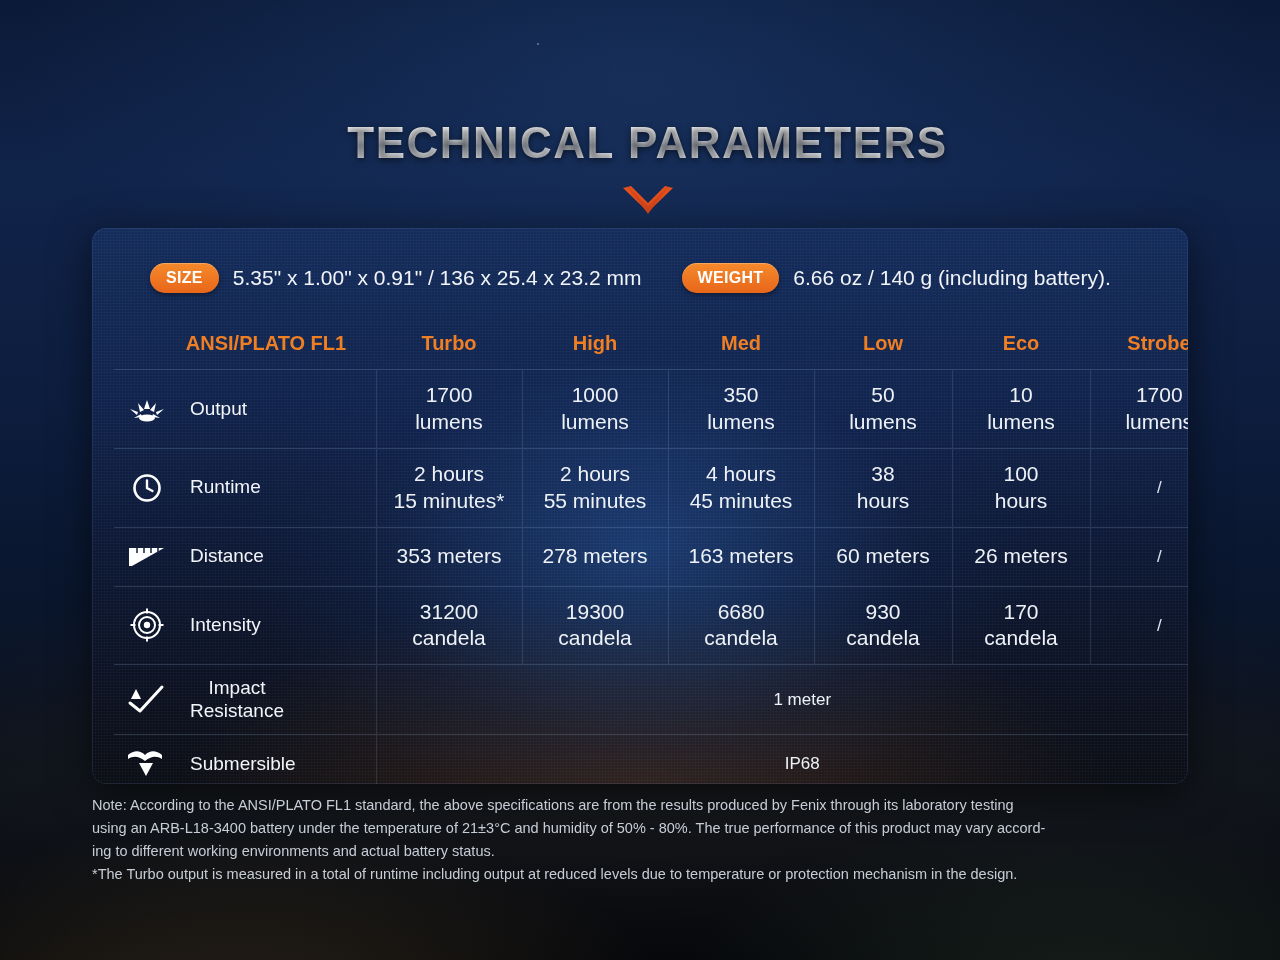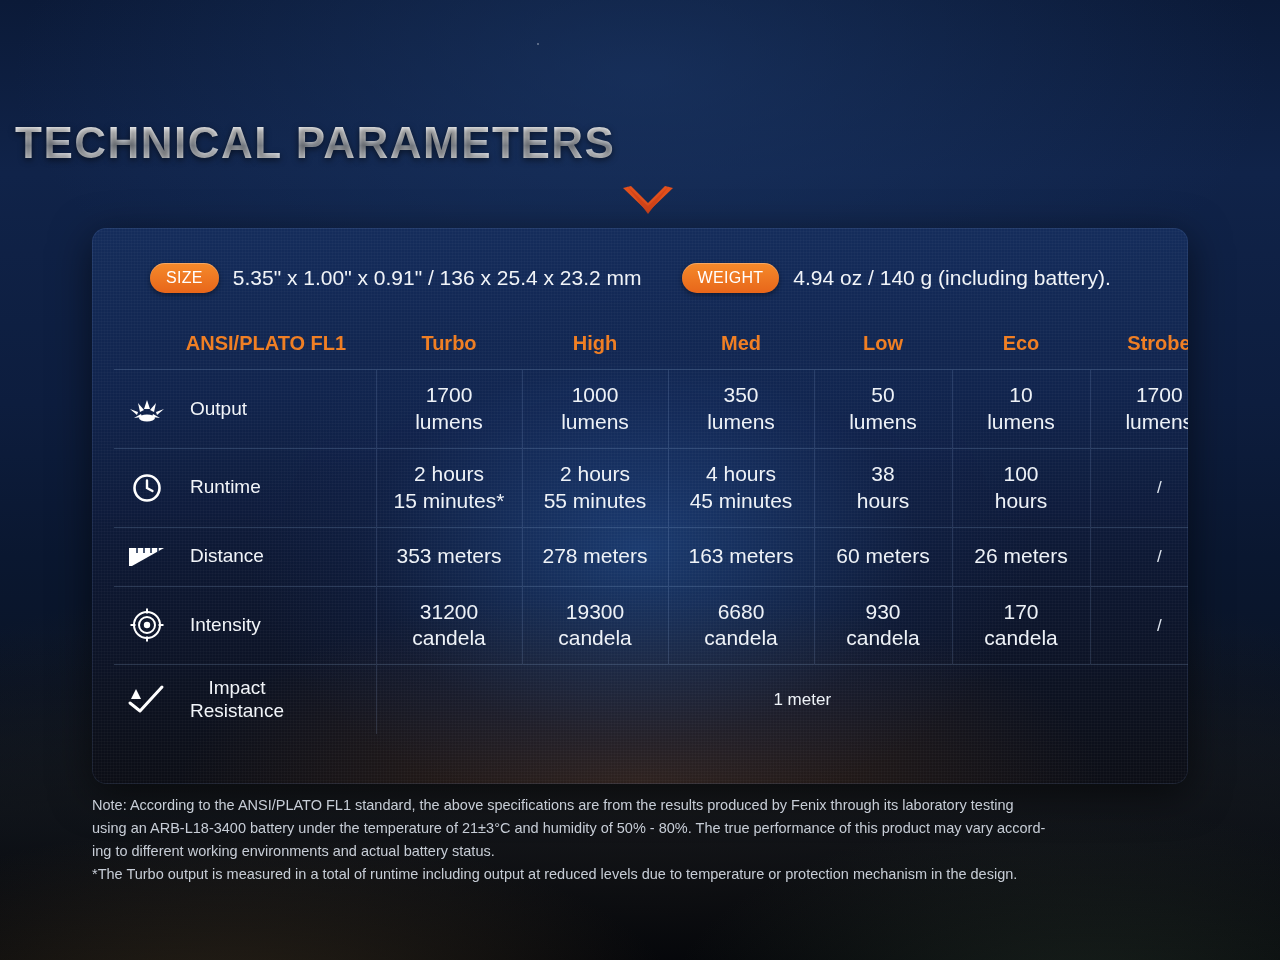--- a/index.html
+++ b/index.html
@@ -37,21 +37,21 @@
   #terrain {
     position: absolute; left:0; right:0; bottom:0; height: 330px;
     background:
       radial-gradient(ellipse 60% 100% at 18% 120%, rgba(90,70,40,.45), transparent 60%),
       radial-gradient(ellipse 55% 100% at 85% 115%, rgba(60,80,60,.35), transparent 60%),
       linear-gradient(180deg, rgba(10,16,28,0) 0%, rgba(8,12,20,.65) 60%, rgba(4,6,10,.95) 100%);
     pointer-events:none;
   }
 
   
-  #title-wrap { position: absolute; top: 118px; left: 15px; right: 0; text-align: left; }
+  #title-wrap { position: absolute; top: 118px; left: 15px; right: 0; text-align: center; }
   #title {
     font-size: 44px; font-weight: bold; letter-spacing: 1.5px;
     background: linear-gradient(180deg,#ffffff 0%,#f2f4f7 38%,#b9c0cb 55%,#e9ecf1 72%,#ffffff 100%);
     -webkit-background-clip: text; background-clip: text; color: transparent;
     text-shadow: 0 2px 6px rgba(0,0,0,.55);
     font-family: "Liberation Sans", sans-serif;
   }
   #chevron { margin-top: 16px; display:flex; justify-content:center; }
 
   
@@ -75,21 +75,21 @@
 
   
   #sizeweight {
     display: flex; align-items: center; gap: 14px;
     padding-left: 36px; height: 44px;
   }
   .pill {
     display: inline-flex; align-items: center; justify-content: center;
     height: 30px; padding: 0 16px; border-radius: 15px;
     background: linear-gradient(180deg,#f58a2b 0%, #e8661a 100%);
-    color: #fff; font-weight: normal; font-size: 16px; letter-spacing: .3px;
+    color: #fff; font-weight: bold; font-size: 16px; letter-spacing: .3px;
     box-shadow: 0 2px 5px rgba(0,0,0,.4), inset 0 1px 0 rgba(255,255,255,.25);
     white-space: nowrap;
   }
   .sw-text { color: #f1f4f8; font-size: 21px; white-space: nowrap; }
   .sw-gap { width: 12px; }
 
   
   table#spec { width: 100%; border-collapse: collapse; margin-top: 22px; table-layout: fixed; }
   table#spec th, table#spec td { text-align: center; vertical-align: middle; }
   thead th {
@@ -140,21 +140,21 @@
   </div>
 
   <div id="panel">
     <div id="panel-inner">
 
       <div id="sizeweight">
         <span class="pill">SIZE</span>
         <span class="sw-text">5.35" x 1.00" x 0.91" / 136 x 25.4 x 23.2 mm</span>
         <span class="sw-gap"></span>
         <span class="pill">WEIGHT</span>
-        <span class="sw-text">4.94 oz / 140 g (including battery).</span>
+        <span class="sw-text">6.66 oz / 140 g (including battery).</span>
       </div>
 
       <table id="spec">
         <colgroup>
           <col class="c-label">
             <col class="c-mode-w">
             <col class="c-mode-w">
             <col class="c-mode-w">
             <col class="c-mode">
             <col class="c-mode">
@@ -298,20 +298,34 @@
                     <path d="M10 6 l5 10 h-10 z" fill="#ffffff"></path>
                   </svg>
                 </span>
                 <span class="impact-label" style="white-space:pre-line; line-height:1.18;">Impact
 Resistance</span>
               </span>
             </td>
             <td class="vsep span-cell" colspan="6">1 meter</td>
           </tr>
 
+          <tr>
+            <td class="rowhead">
+              <span class="rowhead-inner">
+                <span class="ricon">
+                  <svg width="46" height="30" viewBox="0 0 46 30">
+                    <path d="M4 6 C10 1, 16 1, 21 6 C26 1, 32 1, 38 6 L38 10 C32 6, 26 8, 21 12 C16 8, 10 6, 4 10 Z" fill="#ffffff"></path>
+                    <path d="M15 14 h14 l-7 13 z" fill="#ffffff"></path>
+                  </svg>
+                </span>
+                <span>Submersible</span>
+              </span>
+            </td>
+            <td class="vsep span-cell" colspan="6">IP68</td>
+          </tr>
 
         </tbody>
       </table>
     </div>
   </div>
 
   <div id="note">
     <p>Note: According to the ANSI/PLATO FL1 standard, the above specifications are from the results produced by Fenix through its laboratory testing</p>
     <p>using an ARB-L18-3400 battery under the temperature of 21±3°C and humidity of 50% - 80%. The true performance of this product may vary accord-</p>
     <p>ing to different working environments and actual battery status.</p>

